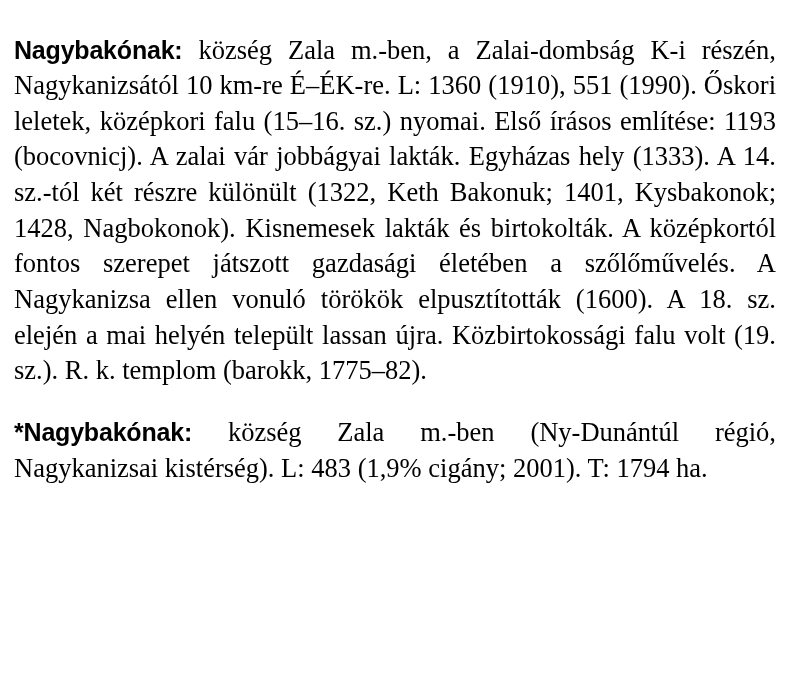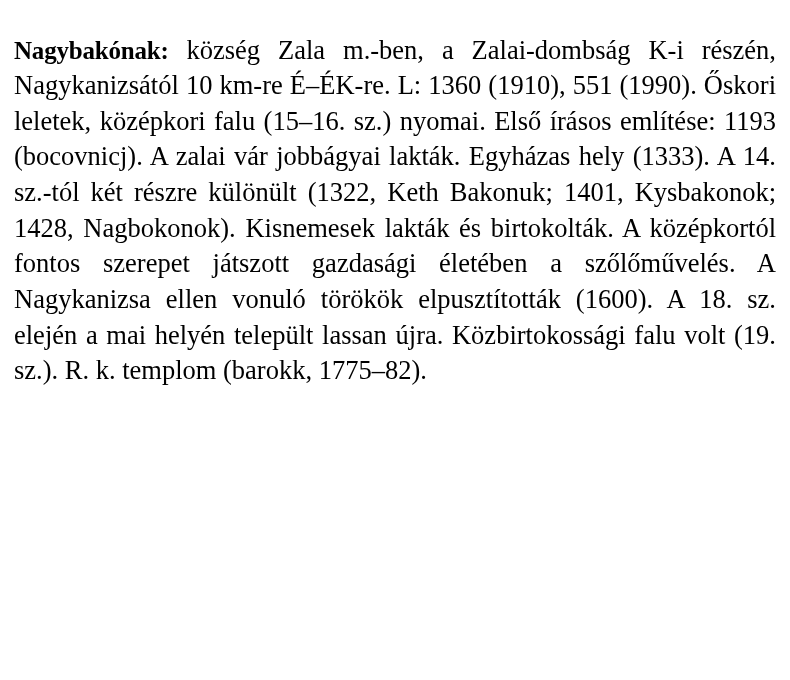--- a/index.html
+++ b/index.html
@@ -25,33 +25,37 @@
     font-size: 26.5px;
     line-height: 1.345;
     text-align: justify;
     text-justify: inter-word;
     hyphens: manual;
   }
   .entry + .entry {
     margin-top: 19px;
   }
   .headword {
-    font-family: Liberation Serif, serif;
+    font-family: Liberation Sans, sans-serif;
     font-weight: bold;
     font-size: 25px;
     letter-spacing: -0.2px;
   }
   .body-text {
     font-family: "Liberation Serif", serif;
   }
 </style>
 </head>
 <body>
 
 <div class="page">
 
   <p class="entry">
     <span class="headword">Nagybakónak:</span>
     <span class="body-text">község Zala m.-ben, a Zalai-dombság K-i részén, Nagykanizsától 10 km-re É–ÉK-re. L: 1360 (1910), 551 (1990). Őskori leletek, középkori falu (15–16. sz.) nyomai. Első írásos említése: 1193 (bocovnicj). A zalai vár jobbágyai lakták. Egyházas hely (1333). A 14. sz.-tól két részre különült (1322, Keth Bakonuk; 1401, Kysbakonok; 1428, Nagbokonok). Kisnemesek lakták és birtokolták. A középkortól fontos szerepet játszott gazdasági életében a szőlőművelés. A Nagykanizsa ellen vonuló törökök elpusztították (1600). A 18. sz. elején a mai helyén települt lassan újra. Közbirtokossági falu volt (19. sz.). R. k. templom (barokk, 1775–82).</span>
   </p>
 
+  <p class="entry">
+    <span class="headword">*Nagybakónak:</span>
+    <span class="body-text">község Zala m.-ben (Ny-Dunántúl régió, Nagykanizsai kistérség). L: 483 (1,9% cigány; 2001). T: 1794 ha.</span>
+  </p>
 
 </div>
 
 </body></html>

